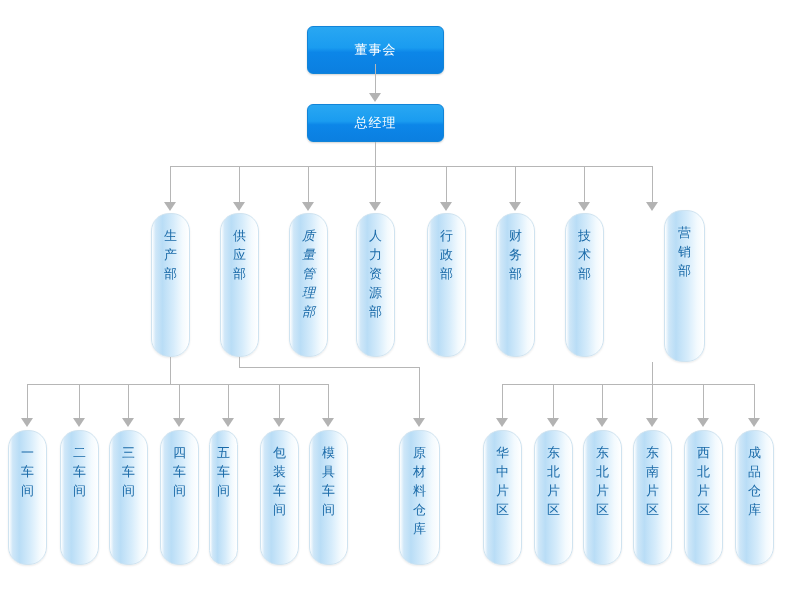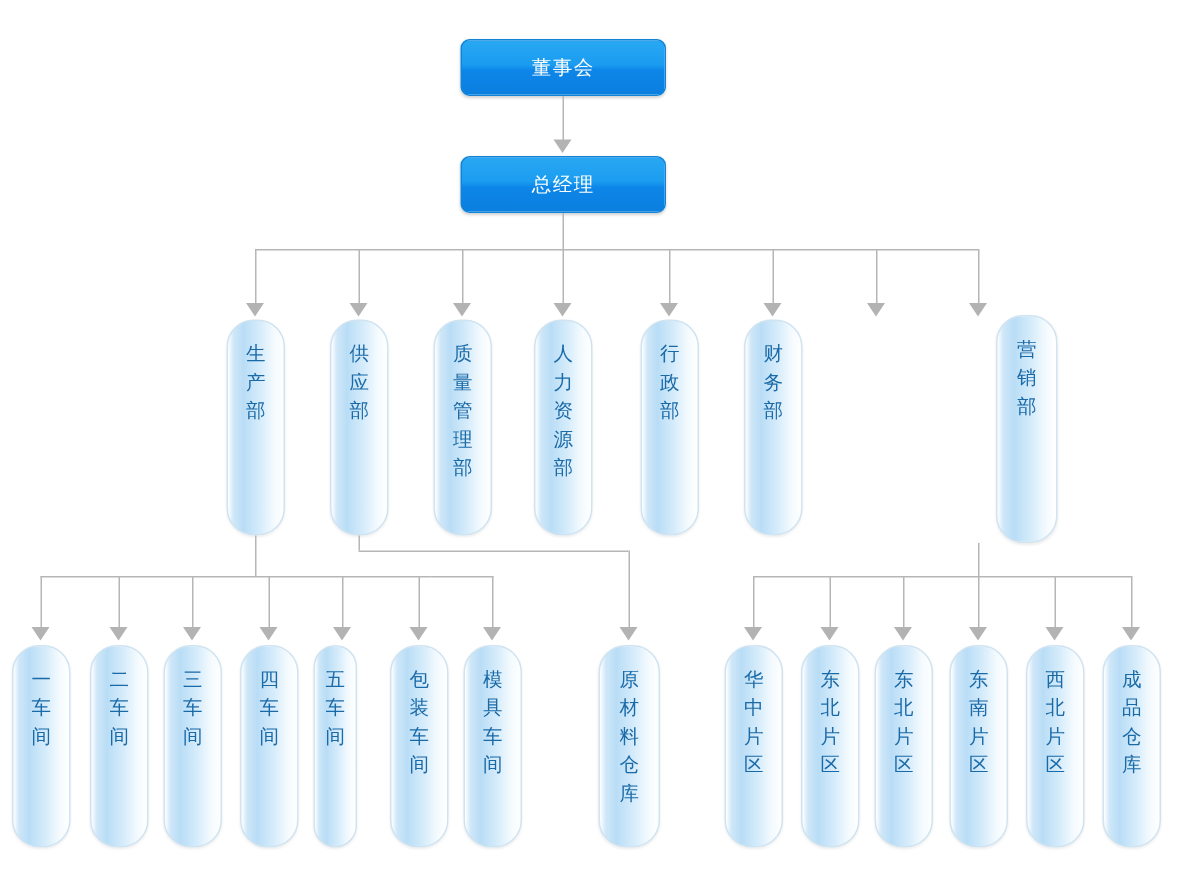--- a/index.html
+++ b/index.html
@@ -83,21 +83,21 @@
     width: 14px;
     word-break: break-all;
     white-space: normal;
   }
 </style>
 </head>
 <body>
 
 <div id="chart-canvas">
 
-  <div class="node-primary" style="left:307px; top:26px; width:137px; height:38px;text-align:center;">
+  <div class="node-primary" style="left:307px; top:26px; width:137px; height:48px;text-align:center;">
     <span>董事会</span>
   </div>
 
   <div class="conn-v" style="left:375px; top:64px; height:30px;"></div>
   <div class="arrow-head" style="left:369px; top:93px;"></div>
 
   <div class="node-primary" style="left:307px; top:104px; width:137px; height:38px;">
     <span>总经理</span>
   </div>
 
@@ -124,38 +124,43 @@
   <div class="node-light" style="left:151px; top:213px; width:39px; height:144px;">
     <div class="vwrap">
       <div class="vtext">生产部</div>
     </div>
   </div>
   <div class="node-light" style="left:220px; top:213px; width:39px; height:144px;">
     <div class="vwrap">
       <div class="vtext">供应部</div>
     </div>
   </div>
-  <div class="node-light" style="left:289px; top:213px; width:39px; height:144px;">
+  <div class="node-light" style="left:289px; top:213px; width:39px; height:144px;font-style:italic;">
     <div class="vwrap">
       <div class="vtext">质量管理部</div>
     </div>
   </div>
   <div class="node-light" style="left:356px; top:213px; width:39px; height:144px;">
     <div class="vwrap">
       <div class="vtext">人力资源部</div>
     </div>
   </div>
   <div class="node-light" style="left:427px; top:213px; width:39px; height:144px;">
     <div class="vwrap">
       <div class="vtext">行政部</div>
     </div>
   </div>
   <div class="node-light" style="left:496px; top:213px; width:39px; height:144px;">
     <div class="vwrap">
       <div class="vtext">财务部</div>
+    </div>
+  </div>
+  <div class="node-light" style="left:565px; top:213px; width:39px; height:144px;">
+    <div class="vwrap">
+      <div class="vtext">技术部</div>
     </div>
   </div>
   <div class="node-light" style="left:632px; top:210px; width:41px; height:152px;margin-left:32px;">
     <div class="vwrap">
       <div class="vtext">营销部</div>
     </div>
   </div>
 
   <div class="conn-v" style="left:170px; top:357px; height:27px;"></div>
   <div class="conn-h" style="left:27px; top:384px; width:260px;"></div>

